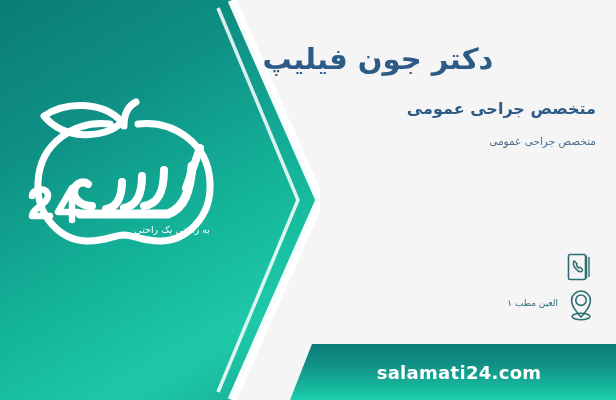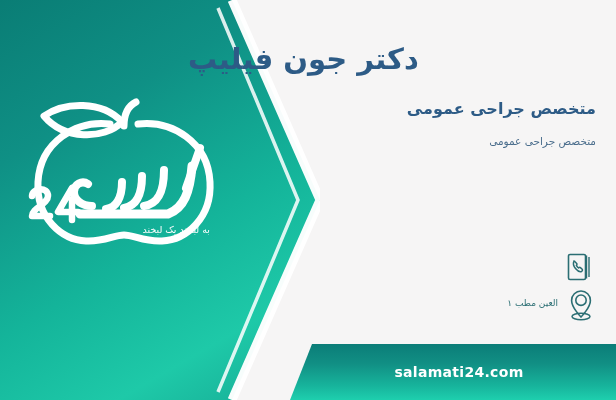--- a/index.html
+++ b/index.html
@@ -65,24 +65,24 @@
     top: 128px;
     color: #ffffff;
     font-size: 9.5px;
     letter-spacing: 1px;
     direction: rtl;
   }
 
   
   .doctor-name {
     position: absolute;
-    right: 8px;
+    right: 28px;
     top: 42px;
     width: 420px;
-    text-align: left;
+    text-align: center;
     direction: rtl;
     color: #2d5b86;
     font-size: 29px;
     font-weight: bold;
     letter-spacing: 0.3px;
     z-index: 5;
   }
   .specialty-main {
     position: absolute;
     right: 20px;
@@ -149,21 +149,21 @@
   .bottom-bar-label {
     position: absolute;
     left: 290px;
     top: 344px;
     width: 326px;
     height: 56px;
     display: flex;
     align-items: center;
     justify-content: center;
     color: #ffffff;
-    font-size: 14px;
+    font-size: 18px;
     font-weight: bold;
     letter-spacing: 0.3px;
     z-index: 6;
     padding-left: 12px;
     box-sizing: border-box;
   }
 </style>
 </head>
 <body>
 
@@ -196,21 +196,21 @@
       <path d="M 128 80 C 128 100 122 110 110 112" fill="none" stroke="#ffffff" stroke-width="8" stroke-linecap="round"></path>
       <path d="M 108 86 C 108 102 102 112 92 113" fill="none" stroke="#ffffff" stroke-width="8" stroke-linecap="round"></path>
       <path d="M 186 52 L 172 92" fill="none" stroke="#ffffff" stroke-width="8" stroke-linecap="round"></path>
       <path d="M 78 110 C 68 110 60 104 60 96 C 60 88 68 84 74 88" fill="none" stroke="#ffffff" stroke-width="8" stroke-linecap="round"></path>
 
       <g>
         <path d="M 18 100 C 18 92 34 90 34 100 C 34 108 18 112 18 120 L 36 120" fill="none" stroke="#ffffff" stroke-width="6.5" stroke-linecap="round" stroke-linejoin="round"></path>
         <path d="M 58 92 L 44 116 L 64 116 M 58 104 L 58 124" fill="none" stroke="#ffffff" stroke-width="6.5" stroke-linecap="round" stroke-linejoin="round"></path>
       </g>
     </svg>
-    <div class="logo-tagline">به لبخند یک لبخند</div>
+    <div class="logo-tagline">به راحتی یک راحتی</div>
   </div>
 
   <div class="doctor-name">دکتر جون فیلیپ</div>
   <div class="specialty-main">متخصص جراحی عمومی</div>
   <div class="specialty-sub">متخصص جراحی عمومی</div>
 
   <div class="contact-phone">
     <svg width="26" height="30" viewBox="0 0 26 30">
       <rect x="2.5" y="2.5" width="17" height="25" rx="1.5" fill="none" stroke="#2b6e73" stroke-width="1.6"></rect>
       <line x1="20.5" y1="3.5" x2="20.5" y2="26.5" stroke="#2b6e73" stroke-width="1.4"></line>

